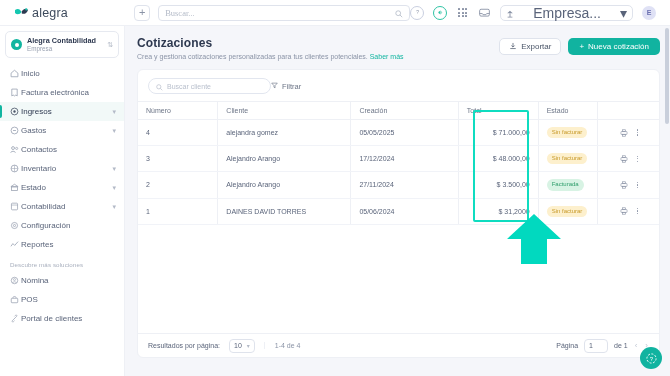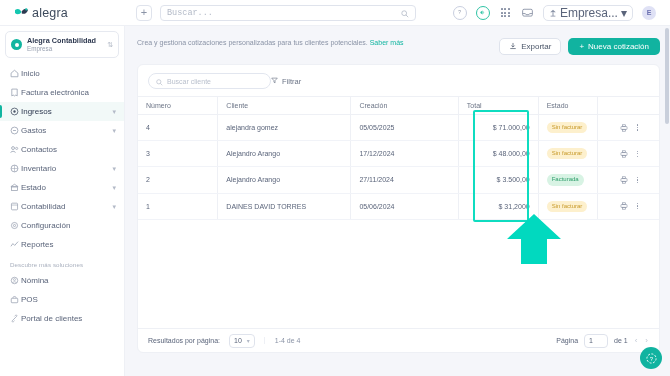--- a/index.html
+++ b/index.html
@@ -33,35 +33,35 @@
     color: #8a93a6; font-size: 11px; line-height: 1; background: #fff;
     margin-left: 18px;
   }
   .search-wrap {
     margin-left: 8px; width: 256px; height: 16px;
     border: 1px solid #dfe3ec; border-radius: 4px; background: #fff;
     display: flex; align-items: center; padding: 0 6px;
   }
   .search-wrap input {
     flex: 1; border: 0; outline: 0; font-size: 8.5px; color: #6b7486;
-    font-family: Liberation Mono, monospace; background: transparent;
+    font-family: Liberation Serif, serif; background: transparent;
   }
   .search-wrap input::placeholder { color: #b3bac7; }
   .topbar-right { margin-left: auto; display: flex; align-items: center; gap: 9px; padding-right: 6px; }
   .ticon { width: 13px; height: 13px; color: #8a93a6; display: flex; align-items: center; justify-content: center; }
   .ticon.circled {
     border-radius: 50%; border: 1px solid #c9cfe0; width: 14px; height: 14px;
   }
   .ticon.circled-teal { border-color: #2fc4a5; color: #2fc4a5; }
   .grid-icon { display: grid; grid-template-columns: repeat(3, 2px); grid-gap: 1.5px; }
   .grid-icon i { width: 2px; height: 2px; background: #8a93a6; border-radius: .5px; display: block; }
   .company-pill {
-    display: flex; align-items: center; gap: 3px;
+    display: flex; align-items: center; gap: 19px;
     border: 1px solid #dfe3ec; border-radius: 5px; height: 16px; padding: 0 5px;
-    background: #fff; font-size: 12px; color: #5a647a;
+    background: #fff; font-size: 14px; color: #5a647a;
   }
   .avatar-e {
     width: 14px; height: 14px; border-radius: 50%; background: #dfe1f5; color: #6a6fb0;
     font-size: 7px; display: flex; align-items: center; justify-content: center; font-weight: bold;
   }
 
   
   .body { flex: 1; display: flex; min-height: 0; }
 
   
@@ -438,20 +438,21 @@
           </span>
           <span class="nav-label">Portal de clientes</span>
         </div>
       </div>
     </div>
 
     <div class="main">
 
       <div class="page-head">
         <div class="page-head-left">
+          <div class="page-title">Cotizaciones</div>
           <div class="page-sub">
             <span>Crea y gestiona cotizaciones personalizadas para tus clientes potenciales.</span>
             <a href="#">Saber más</a>
           </div>
         </div>
         <div class="head-actions">
           <div class="btn-outline">
             <span>
               <svg width="8" height="8" viewBox="0 0 10 10">
                   <path d="M5 1.2 V6.2 M3 4.4 L5 6.4 L7 4.4" fill="none" stroke="#4a5568" stroke-width=".9"></path>

